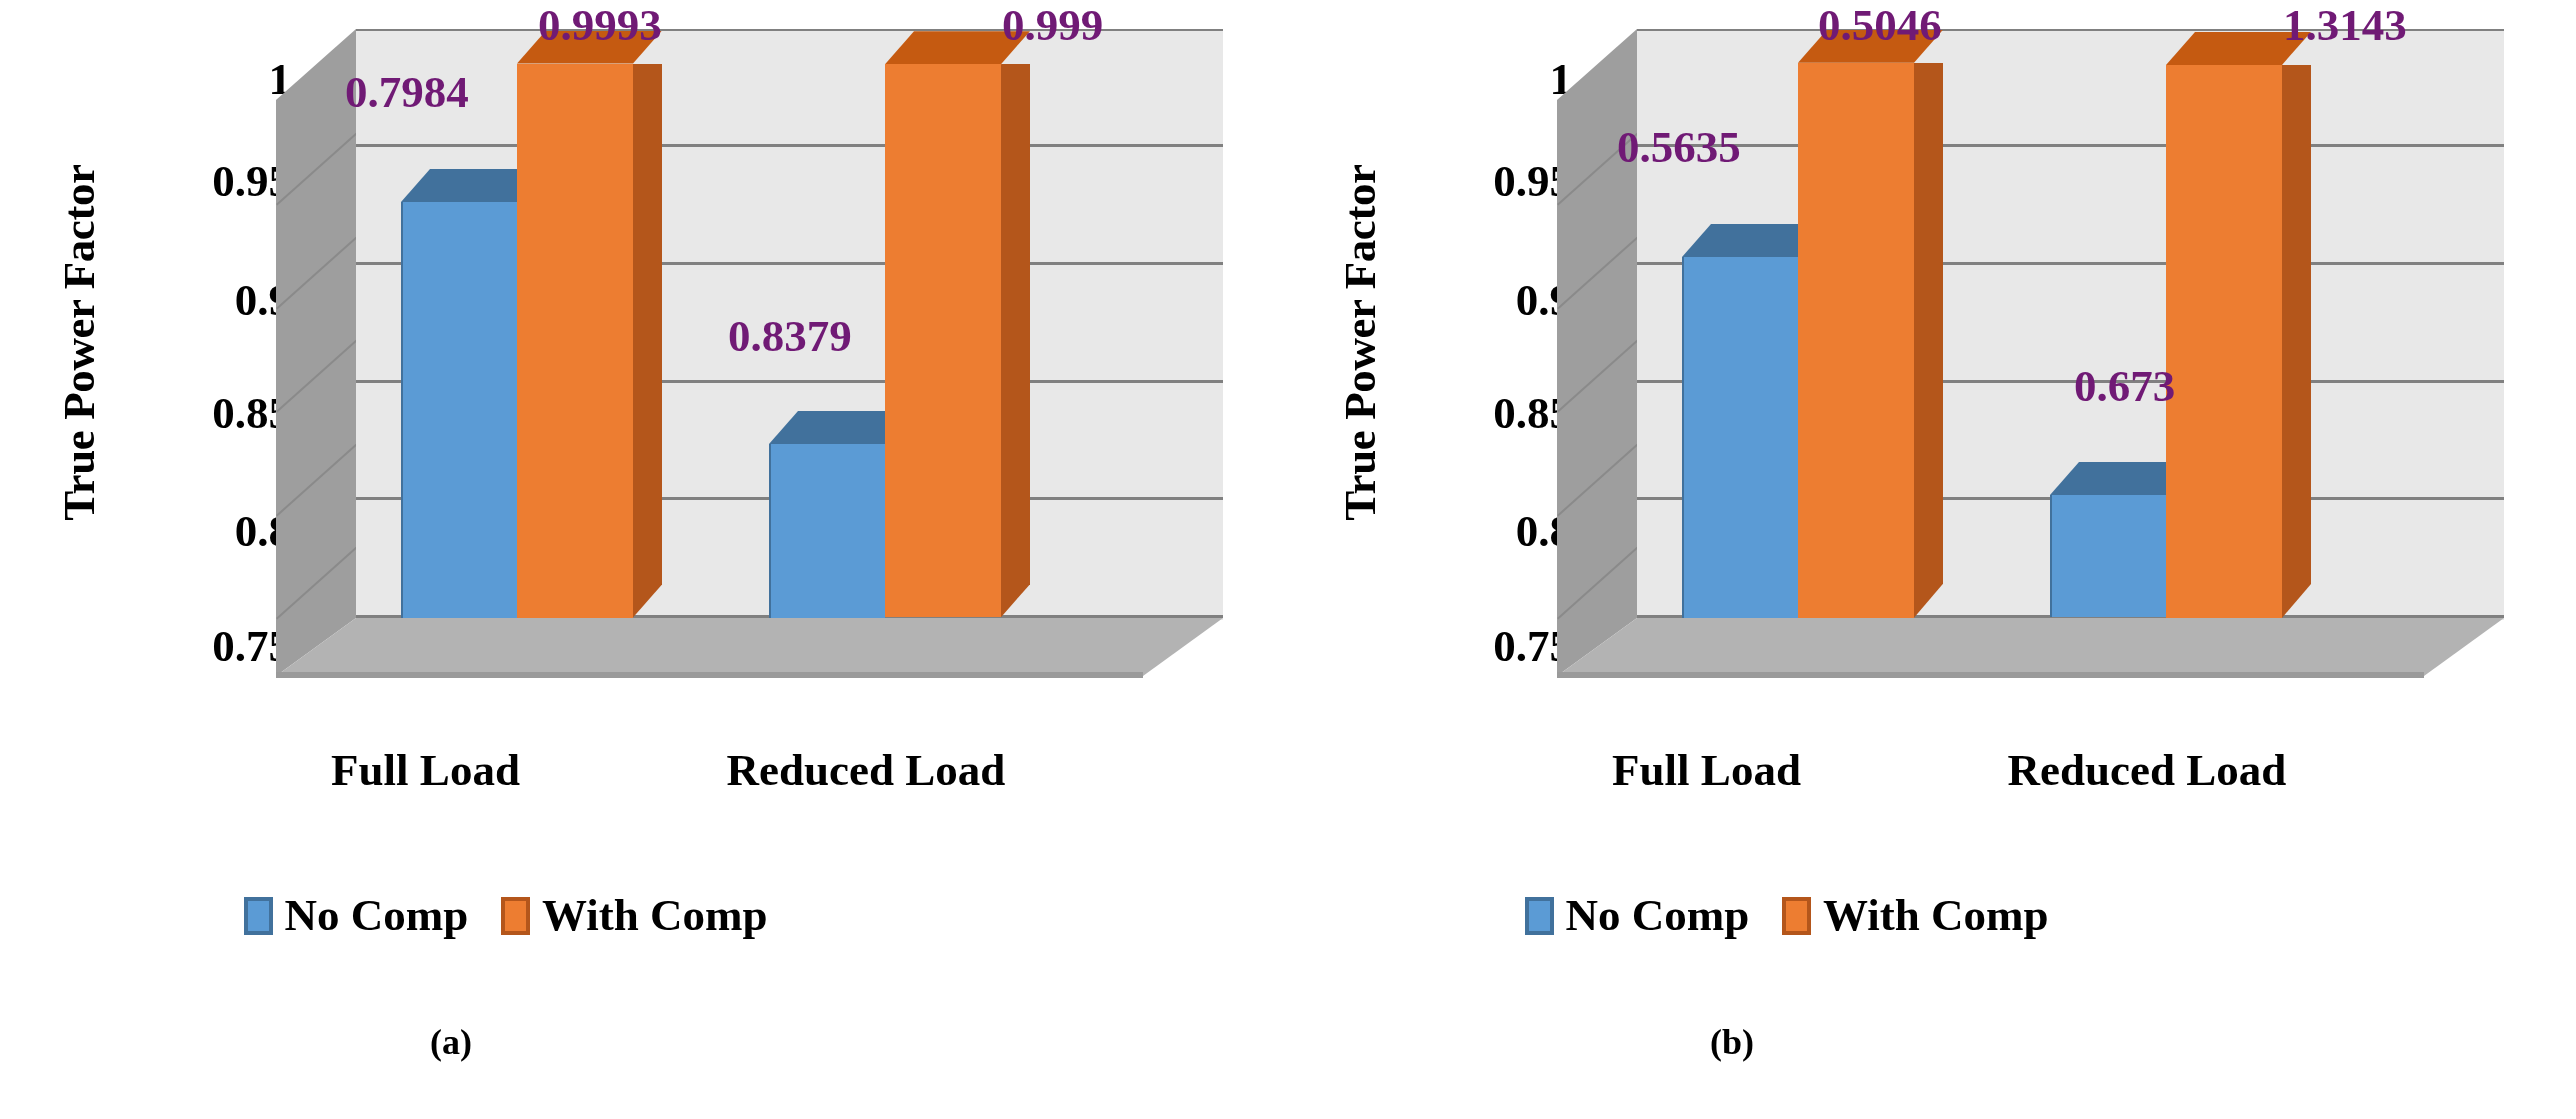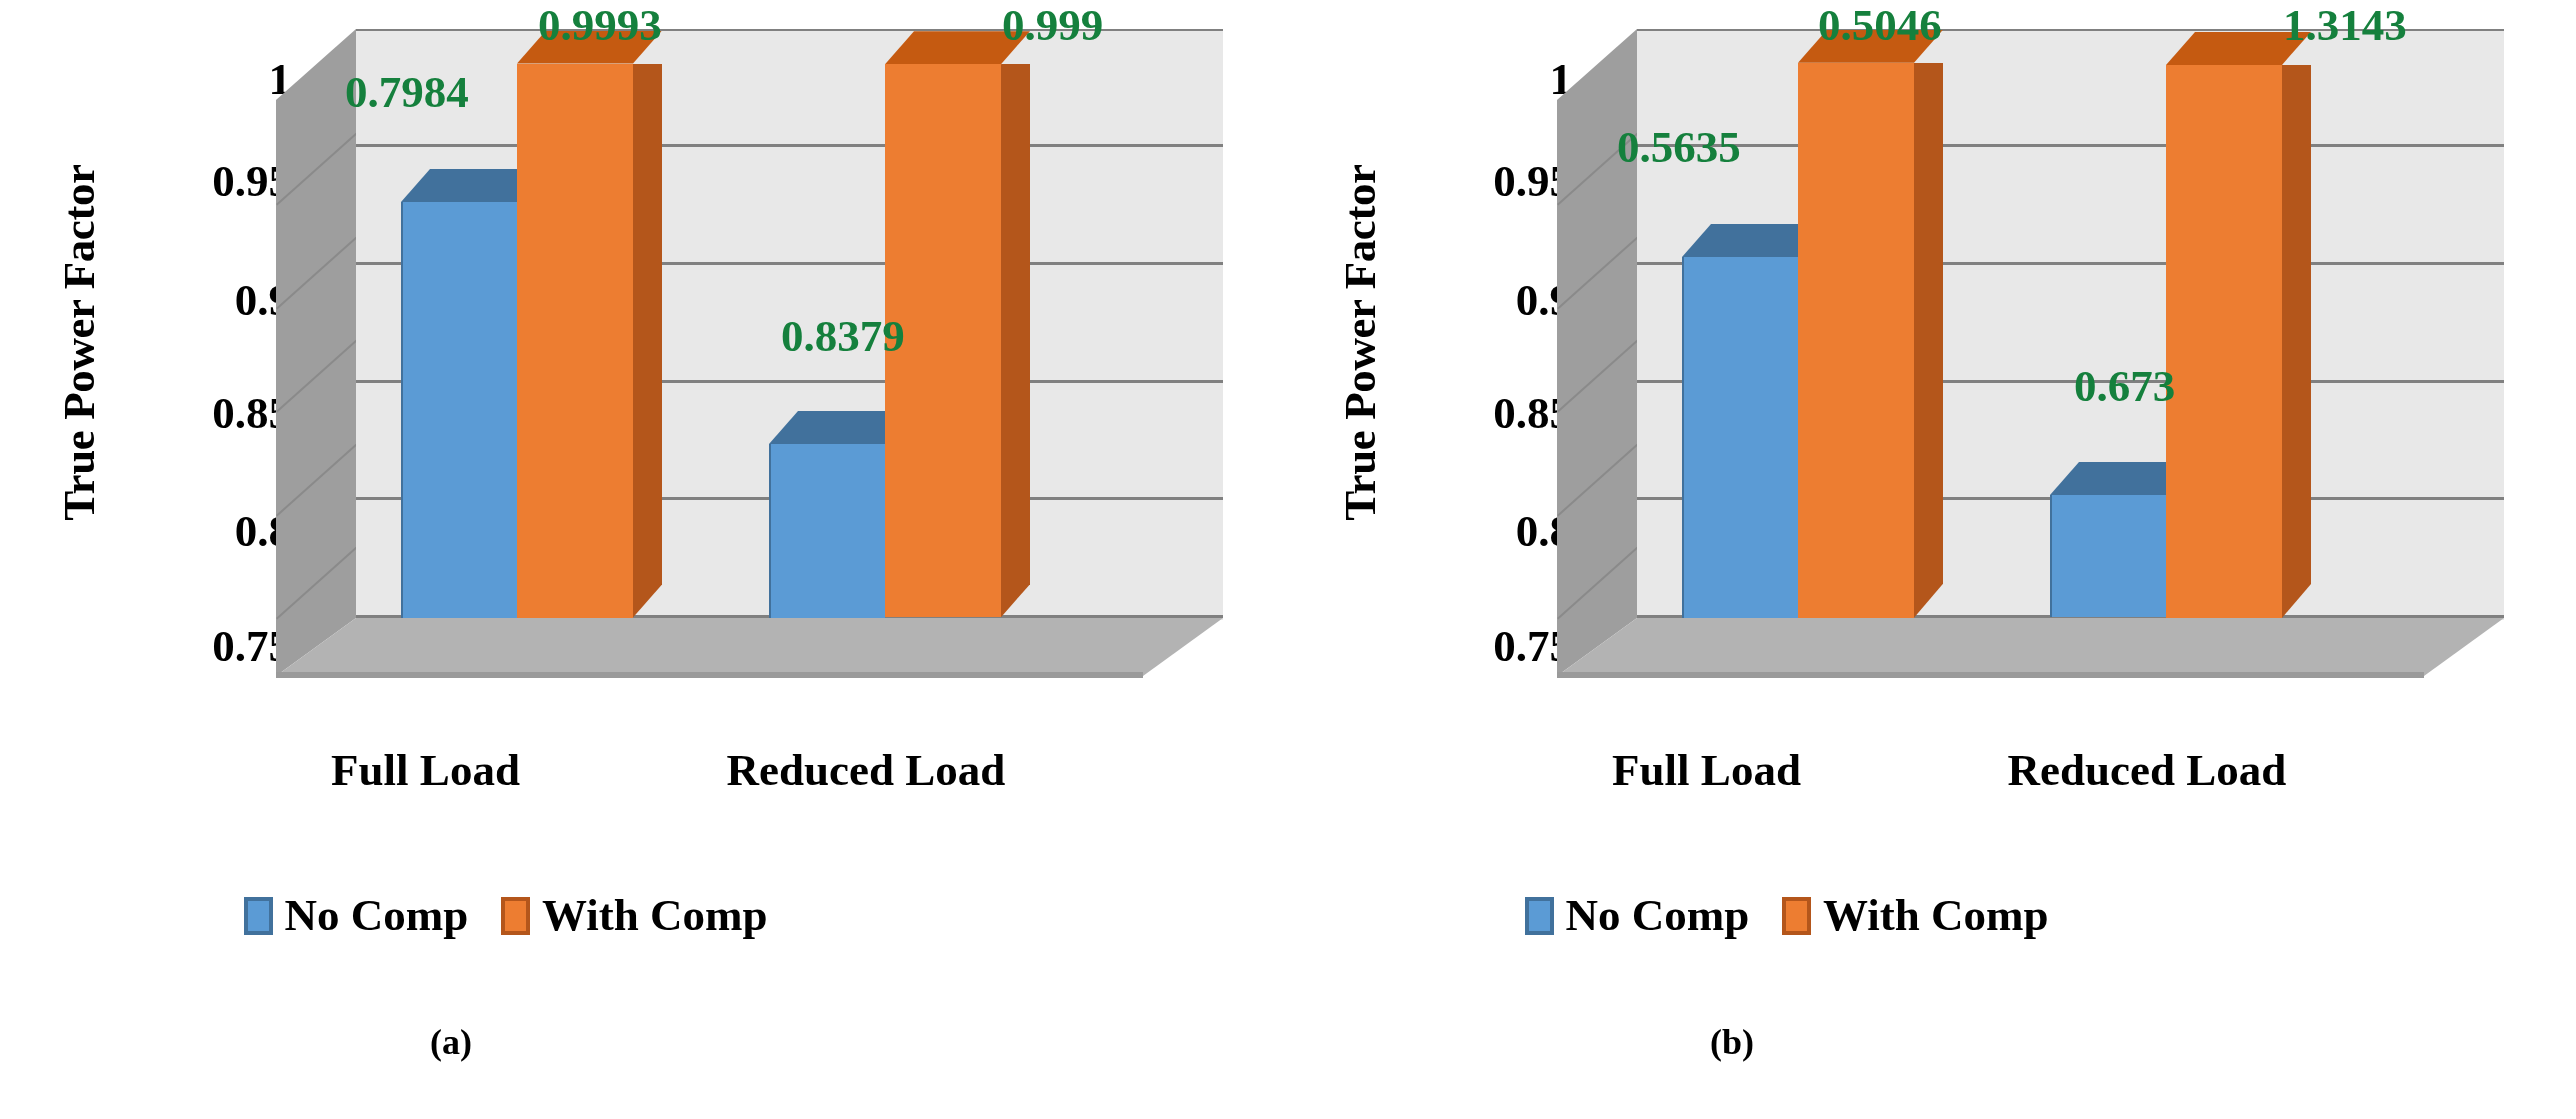--- a/index.html
+++ b/index.html
@@ -118,21 +118,21 @@
   }
   .bar-side {
     position: absolute;
   }
 
   
   .dlabel {
     position: absolute;
     font-size: 45px;
     font-weight: bold;
-    color: #15803d;
+    color: #701a75;
     white-space: nowrap;
     line-height: 1;
   }
 
   
   .catlabel {
     position: absolute;
     font-size: 45px;
     font-weight: bold;
     color: #000;
@@ -246,21 +246,21 @@
         <div class="bar-top" style="top:0px; height:33px; background:#C55A11;
                     clip-path: polygon(0px 33px, 29px 0px, 145px 0px, 116px 33px);"></div>
         <div class="bar-face" style="top:33px; left:0px; width:116px; height:553px; background:#ED7D31;"></div>
         <div class="bar-side" style="left:116px; top:33px; width:29px; height:553px; background:#B4561B;
                     clip-path: polygon(0px 0px, 29px -33px, 29px 520px, 0px 553px);"></div>
       </div>
     </div>
 
     <div class="dlabel" style="left:345px;  top:70px;">0.7984</div>
     <div class="dlabel" style="left:538px;  top:2.9px;">0.9993</div>
-    <div class="dlabel" style="left:781px; top:314px;">0.8379</div>
+    <div class="dlabel" style="left:728px; top:314px;">0.8379</div>
     <div class="dlabel" style="left:1002px; top:2.9px;">0.999</div>
 
     <div class="catlabel" style="left:291px; top:748px; width:269px;">Full Load</div>
     <div class="catlabel" style="left:655px; top:748px; width:422px;">Reduced Load</div>
 
     <div class="legend" style="left:244px; top:893px;">
       <div class="legend-item">
         <span class="legend-swatch blue"></span>
         <span class="legend-label">No Comp</span>
       </div>

